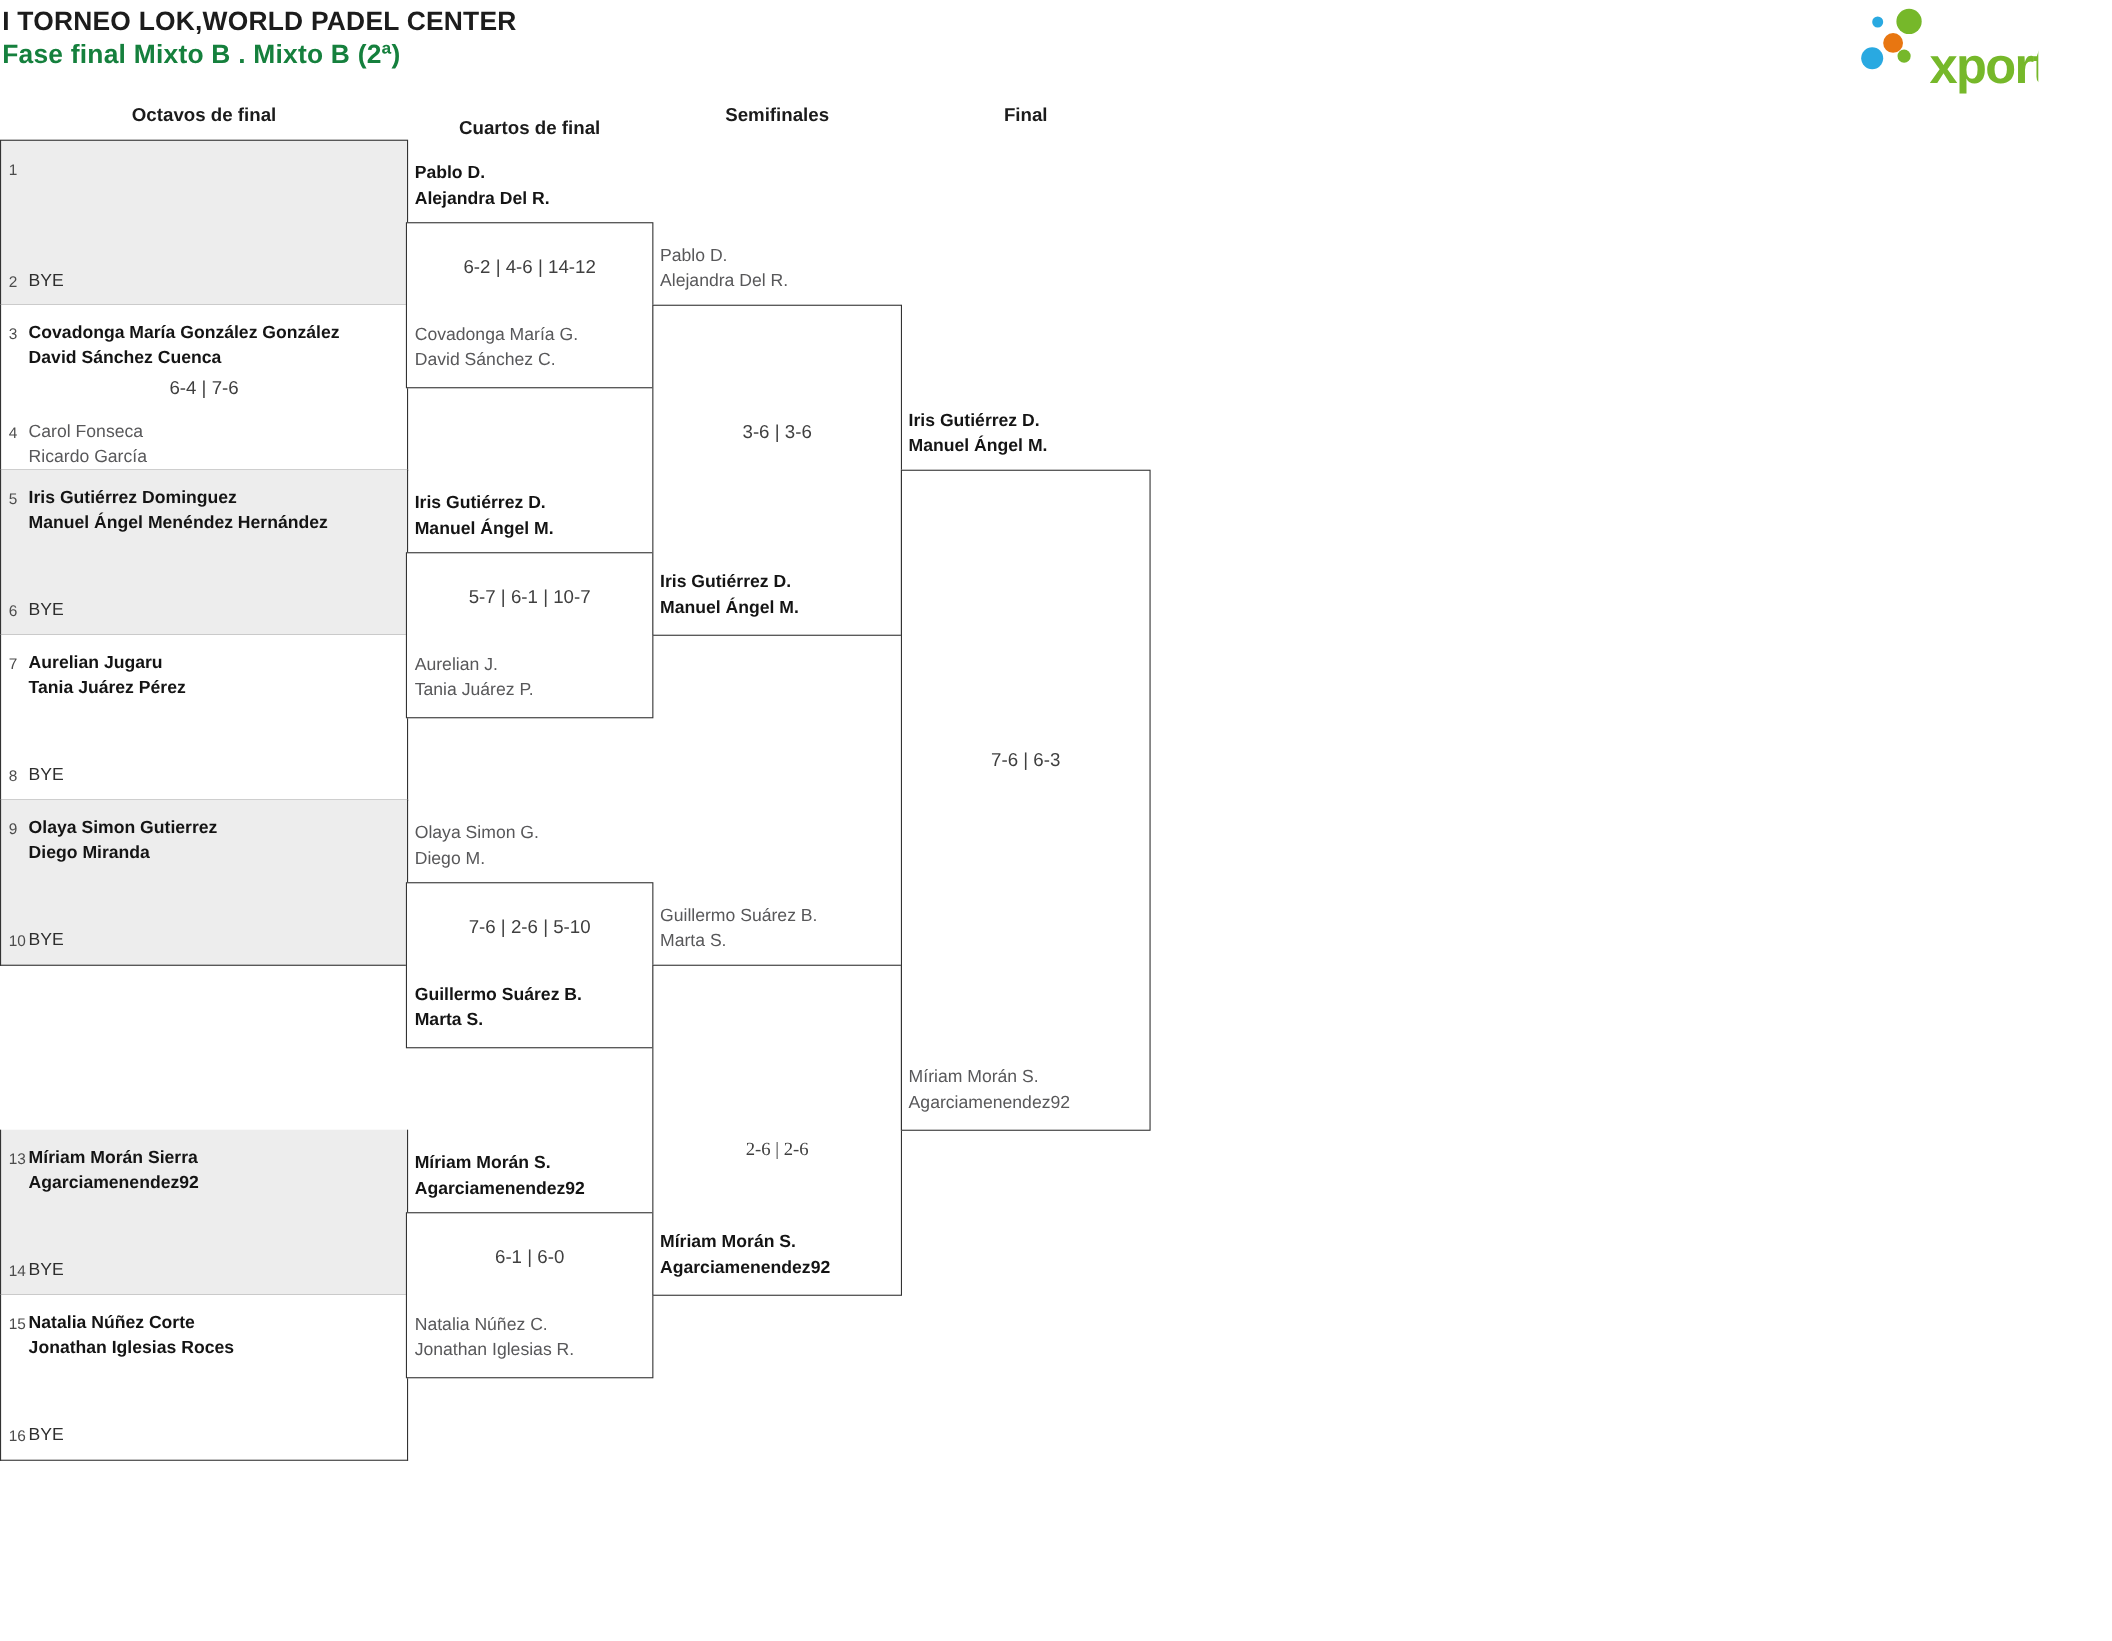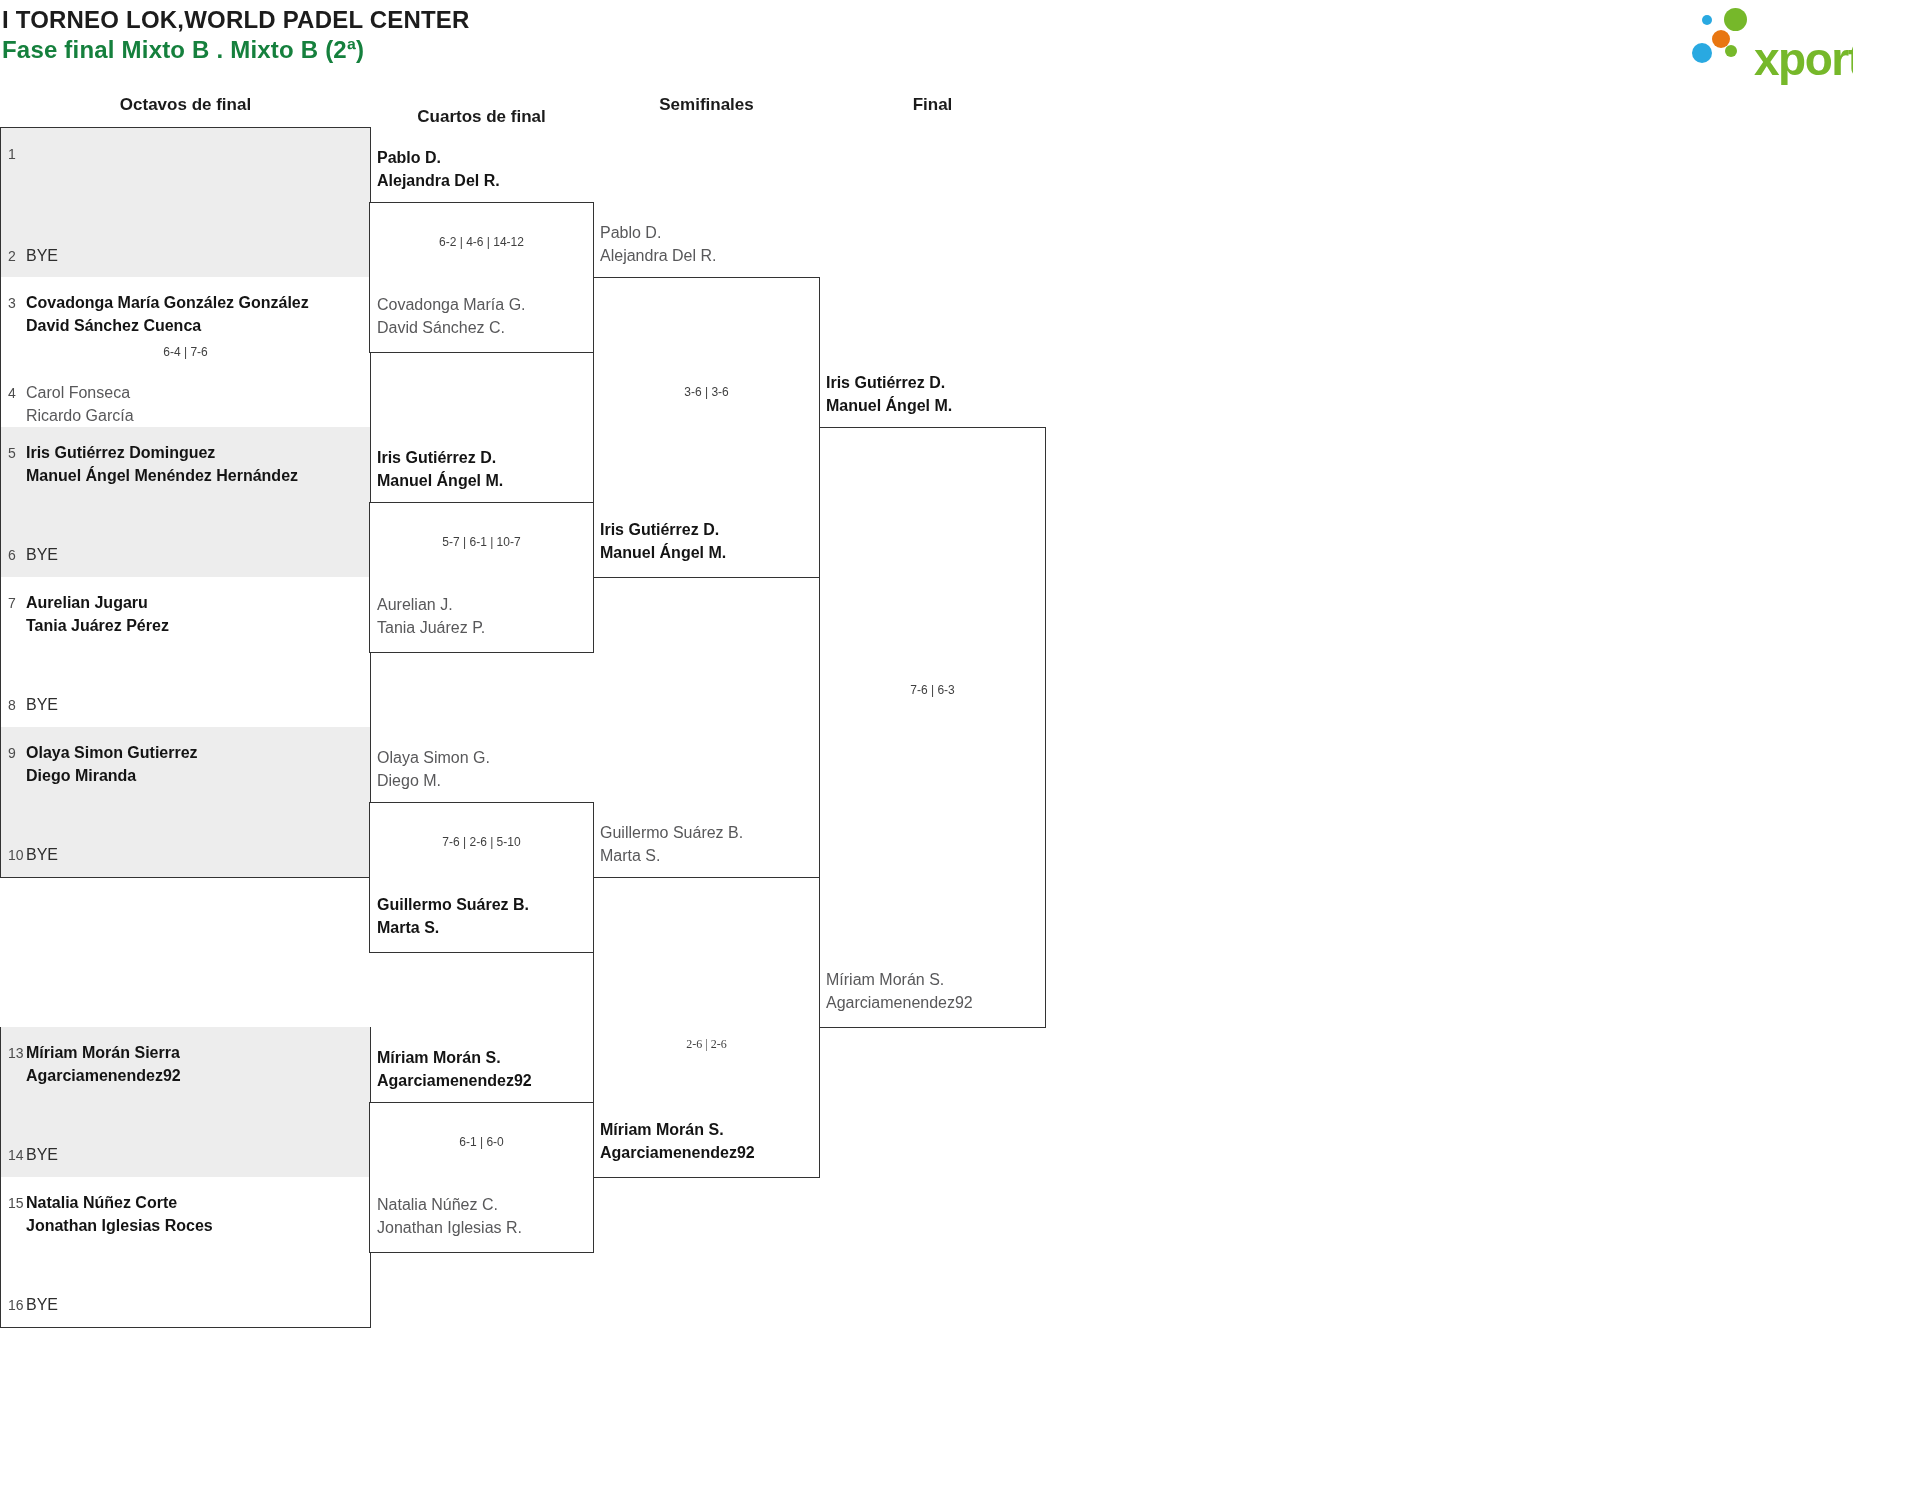--- a/index.html
+++ b/index.html
@@ -20,21 +20,21 @@
   .oct.first{border-top:1px solid #333;}
   .qf{left:369px;width:225px;height:151px;}
   .sf{left:593px;width:227px;height:301px;}
   .fin{left:819px;width:227px;height:601px;}
 
   .team{position:absolute;font-size:16px;line-height:23px;white-space:pre-line;color:#2d2d2d;}
   .team.w{font-weight:700;color:#141414;}
   .team.l{color:#58585a;}
   .team.bye{color:#2e2e2e;}
   .seed{position:absolute;font-size:14px;line-height:23px;color:#4c4c4c;text-align:left;}
-  .score{position:absolute;font-size:12px;line-height:23px;color:#3f3f3f;text-align:center;}
+  .score{position:absolute;font-size:17px;line-height:23px;color:#3f3f3f;text-align:center;}
 
   
   .oct .seed1{left:7px;top:15px;}
   .oct .team1{left:25px;top:14px;width:330px;}
   .oct .mscore{left:0;right:0;top:64px;}
   .oct .seed2a{left:7px;top:117px;}   
   .oct .team2a{left:25px;top:116px;width:330px;}
   .oct .seed2b{left:7px;top:105px;}   
   .oct .team2b{left:25px;top:104px;width:330px;}
 

